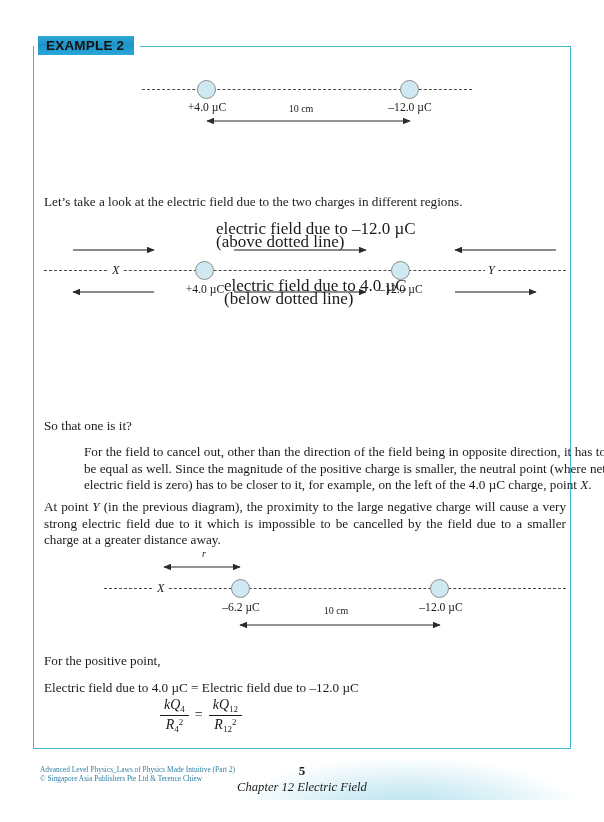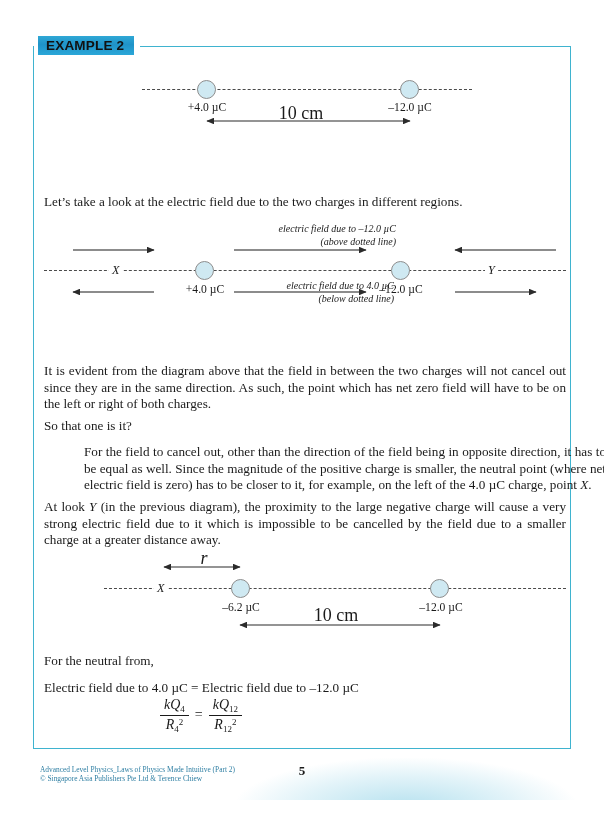--- a/index.html
+++ b/index.html
@@ -106,29 +106,28 @@
   .pt-label {
     position: absolute;
     font-size: 12.2px;
     font-style: italic;
     background: #ffffff;
     padding: 0 3px;
     white-space: nowrap;
   }
   .fld-cap {
     position: absolute;
+    font-size: 17px;
+    line-height: 13.4px;
+    text-align: left;
+    white-space: nowrap;
+  }
+  .dim-label {
+    position: absolute;
     font-size: 10px;
-    line-height: 13.4px;
-    text-align: right;
-    white-space: nowrap;
-    font-style: italic;
-  }
-  .dim-label {
-    position: absolute;
-    font-size: 18px;
     white-space: nowrap;
     text-align: center;
   }
   svg.arrows {
     position: absolute;
     left: 0;
     top: 0;
     overflow: visible;
   }
 
@@ -267,30 +266,29 @@
 
       <line x1="190" y1="28" x2="322" y2="28" stroke="#1a1a1a" stroke-width="1.1" marker-end="url(#ah)"></line>
       <line x1="190" y1="70" x2="322" y2="70" stroke="#1a1a1a" stroke-width="1.1" marker-end="url(#ah)"></line>
 
       <line x1="512" y1="28" x2="411" y2="28" stroke="#1a1a1a" stroke-width="1.1" marker-end="url(#ah)"></line>
       <line x1="411" y1="70" x2="492" y2="70" stroke="#1a1a1a" stroke-width="1.1" marker-end="url(#ah)"></line>
     </svg>
   </div>
 
 
-  <div class="para" style="top:363px;">It is evident from the diagram above that the field in between the two charges will not cancel out since they are in the same direction. As such, the point which has net zero field will have to be on the left or right of both charges.</div>
 
   <div class="para nojust" style="top:418px;">So that one is it?</div>
 
   <div class="para" style="top:444px;margin-left:40px;">
     <span>For the field to cancel out, other than the direction of the field being in opposite direction, it has to be equal as well. Since the magnitude of the positive charge is smaller, the neutral point (where net electric field is zero) has to be closer to it, for example, on the left of the 4.0 µC charge, point </span><span class="it">X</span><span>.</span>
   </div>
 
   <div class="para" style="top:499px;">
-    <span>At look </span><span class="it">Y</span><span> (in the previous diagram), the proximity to the large negative charge will cause a very strong electric field due to it which is impossible to be cancelled by the field due to a smaller charge at a greater distance away.</span>
+    <span>At point </span><span class="it">Y</span><span> (in the previous diagram), the proximity to the large negative charge will cause a very strong electric field due to it which is impossible to be cancelled by the field due to a smaller charge at a greater distance away.</span>
   </div>
 
   <div class="diagram" style="top:548px; height:85px;">
     <div class="dim-label it" style="left:140px; top:0px; width:40px; font-style:italic;">r</div>
 
     <div class="dotline" style="left:60px; top:40px; width:462px;"></div>
 
     <div class="charge" style="left:187px; top:31px;"></div>
     <div class="charge" style="left:386px; top:31px;"></div>
 
@@ -300,21 +298,21 @@
     <div class="chg-label" style="left:356px; top:53px; width:82px;">–12.0 µC</div>
 
     <div class="dim-label" style="left:257px; top:57px; width:70px;">10 cm</div>
 
     <svg class="arrows" width="522" height="85">
       <line x1="120" y1="19" x2="196" y2="19" stroke="#2b2b2b" stroke-width="1.1" marker-start="url(#ah-start)" marker-end="url(#ah)"></line>
       <line x1="196" y1="77" x2="396" y2="77" stroke="#2b2b2b" stroke-width="1.1" marker-start="url(#ah-start)" marker-end="url(#ah)"></line>
     </svg>
   </div>
 
-  <div class="para nojust" style="top:653px;">For the neutral from,</div>
+  <div class="para nojust" style="top:653px;">For the positive point,</div>
 
   <div class="para nojust" style="top:680px;">Electric field due to 4.0 µC = Electric field due to –12.0 µC</div>
 
   <div class="eqn">
     <span class="frac">
       <span class="num"><span>kQ</span><sub class="s">4</sub></span>
       <span class="bar"></span>
       <span class="den"><span>R</span><sub class="s">4</sub><sup class="s">2</sup></span>
     </span>
     <span class="eqsign">=</span>
@@ -324,14 +322,15 @@
       <span class="den"><span>R</span><sub class="s">12</sub><sup class="s">2</sup></span>
     </span>
   </div>
 
   <div class="footer-swoosh"></div>
   <div class="footer-left">
     <div>Advanced Level Physics_Laws of Physics Made Intuitive (Part 2)</div>
     <div>© Singapore Asia Publishers Pte Ltd &amp; Terence Chiew</div>
   </div>
   <div class="page-num">5</div>
+  <div class="chapter-line">Chapter 12   Electric Field</div>
 
 </div>
 
 </body></html>

